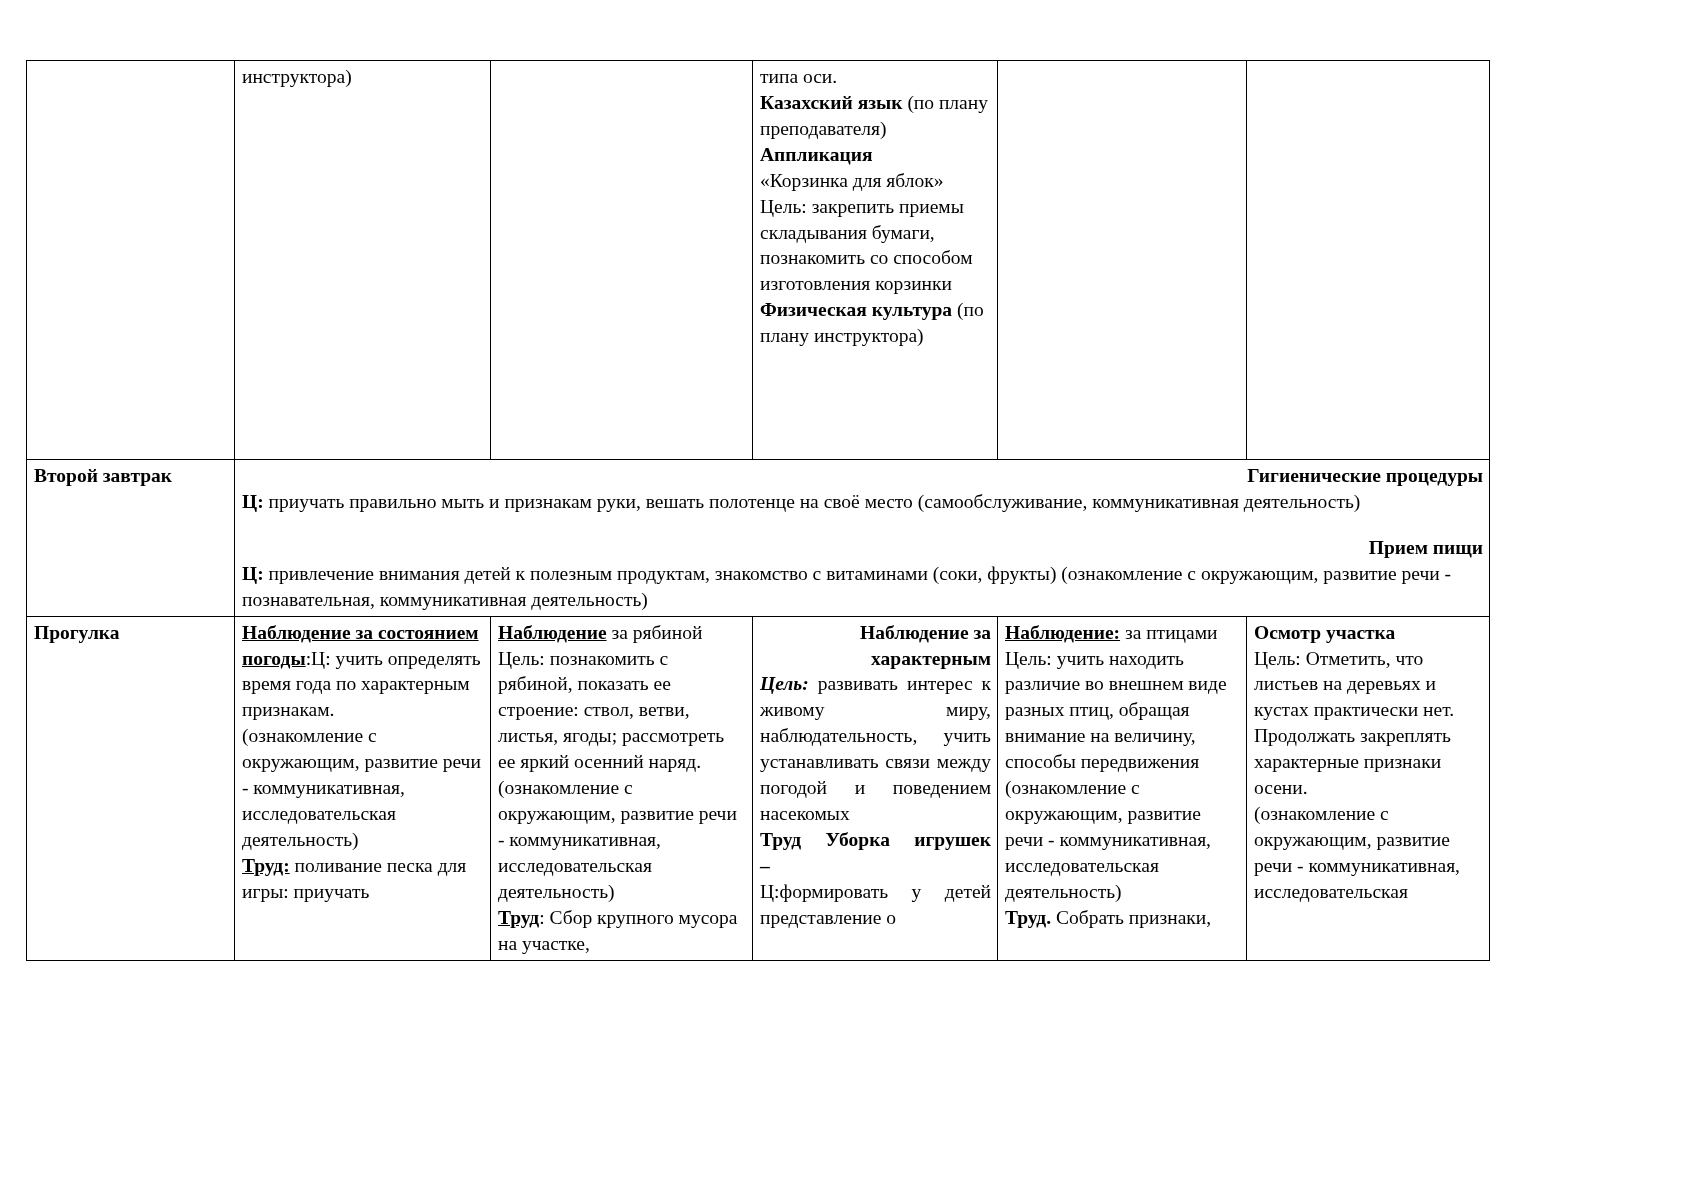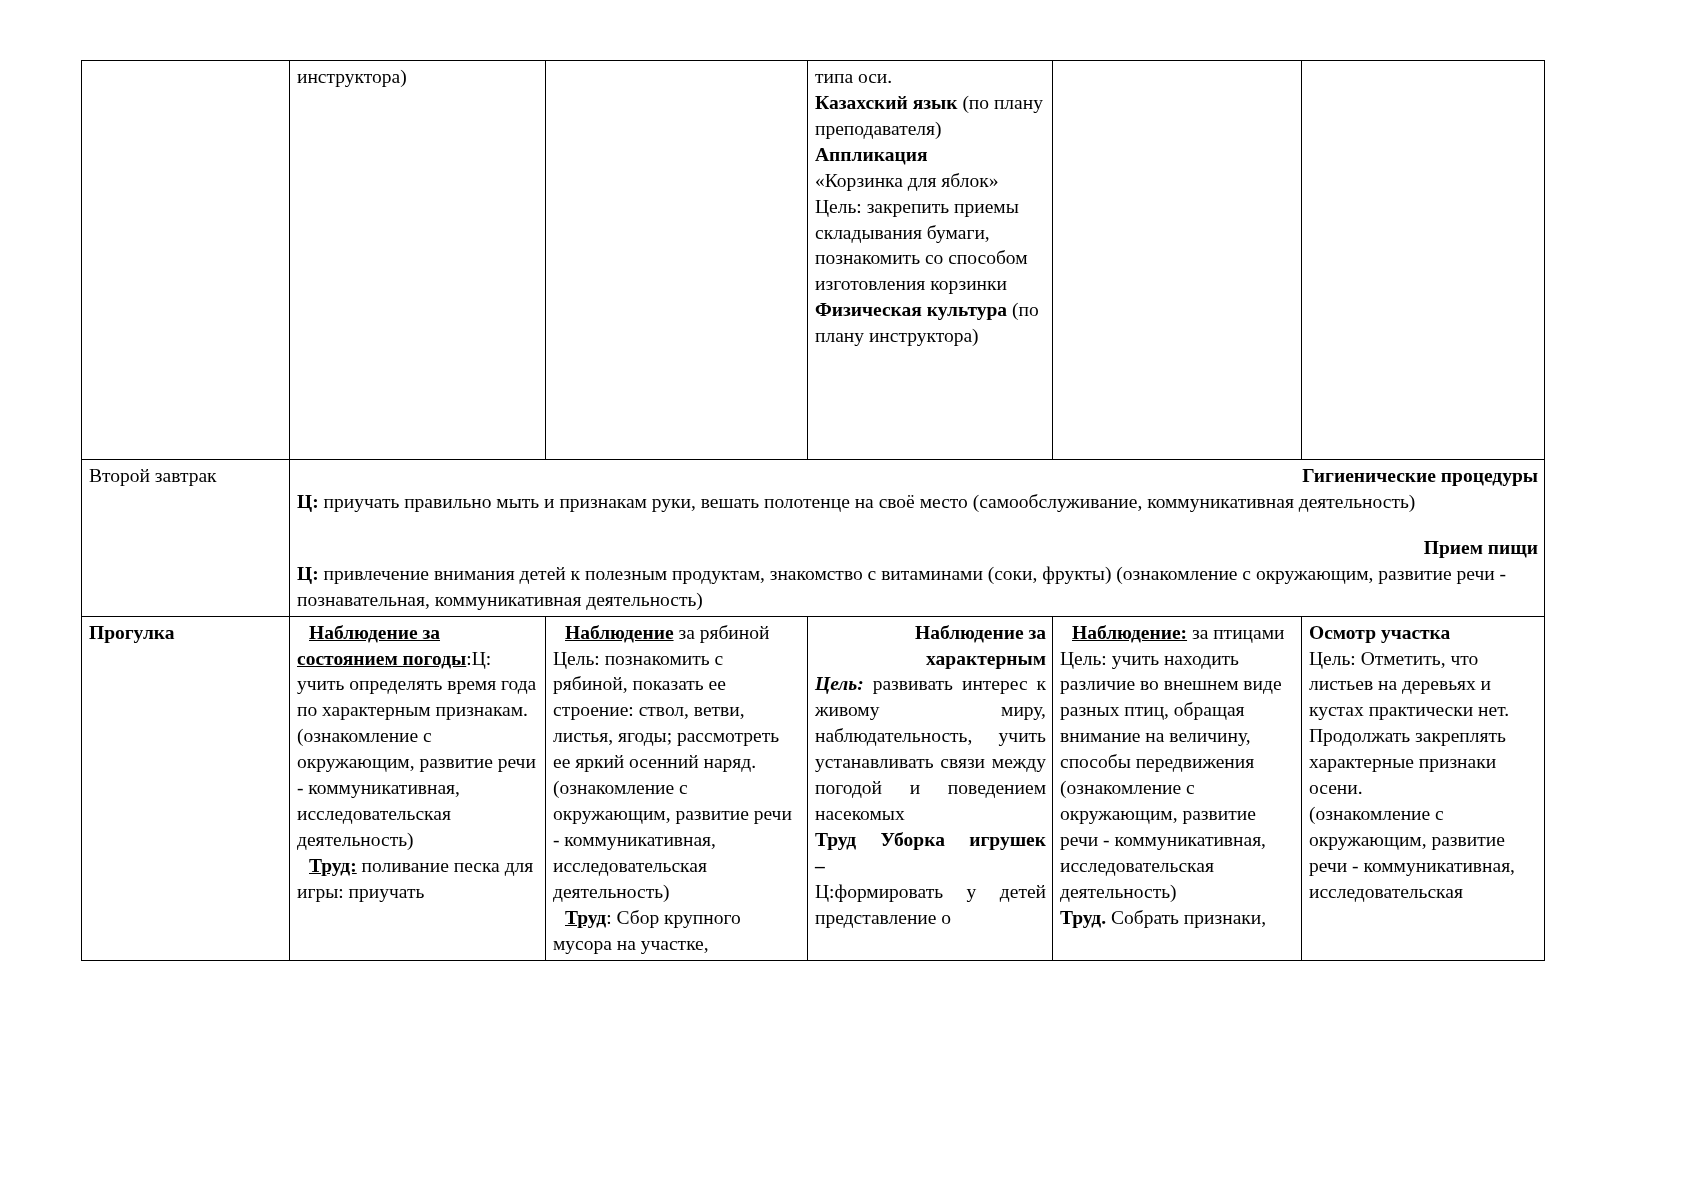--- a/index.html
+++ b/index.html
@@ -12,21 +12,21 @@
     height: 1190px;
     font-family: "Liberation Serif", "DejaVu Serif", serif;
     color: #000000;
     overflow: hidden;
   }
   .page {
     position: relative;
     width: 1683px;
     height: 1190px;
     box-sizing: border-box;
-    padding: 60px 55px 0 81px;
+    padding: 60px 55px 0 26px;
   }
   table.plan {
     width: 1463px;
     border-collapse: collapse;
     table-layout: fixed;
     font-size: 19.5px;
     line-height: 1.33;
   }
   table.plan td {
     border: 1.3px solid #000000;
@@ -36,30 +36,30 @@
   }
   
   col.c0 { width: 208px; }
   col.c1 { width: 256px; }
   col.c2 { width: 262px; }
   col.c3 { width: 245px; }
   col.c4 { width: 249px; }
   col.c5 { width: 243px; }
 
   .rowlabel {
-    font-weight: normal;
+    font-weight: bold;
     vertical-align: middle;
   }
   .rowlabel-top {
     font-weight: bold;
     vertical-align: top;
   }
   .b { font-weight: bold; }
   .i { }
-  .bu { font-weight: bold; text-decoration: underline; margin-left: 12px; }
+  .bu { font-weight: bold; text-decoration: underline; }
   .bi { font-weight: bold; font-style: italic; }
   .center { text-align: right; }
   .just { text-align: justify; text-align-last: justify; }
   .justnorm { text-align: justify; }
   .p { margin: 0; }
   .tall-cell { height: 392px; margin-left: 48px; }
   .spacer { height: 20px; }
 </style>
 </head>
 <body>

